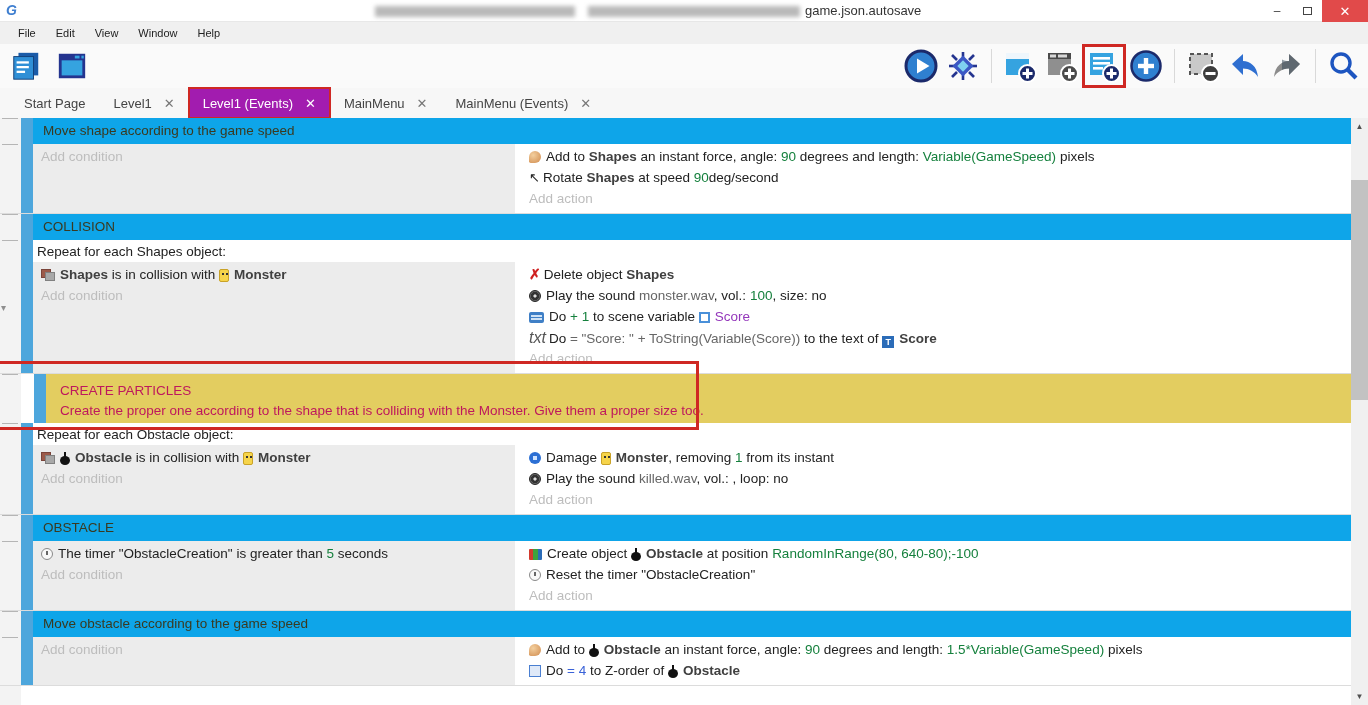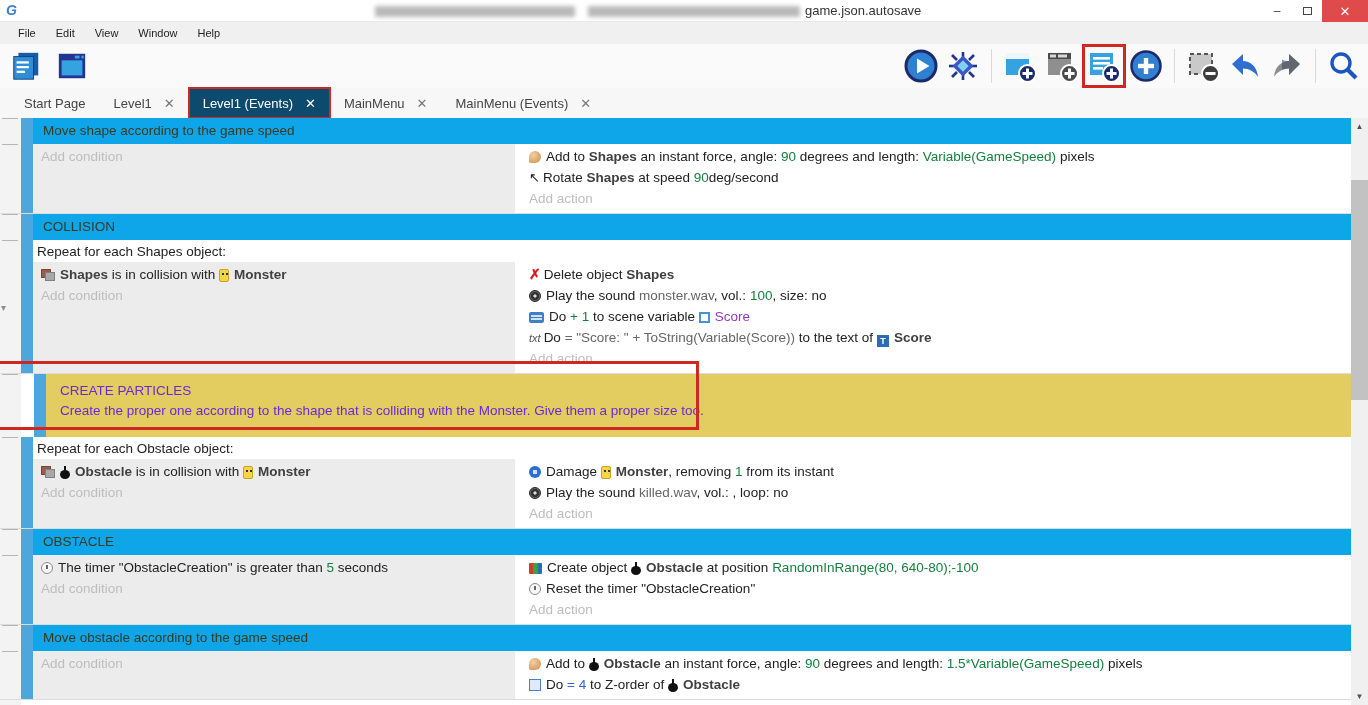--- a/index.html
+++ b/index.html
@@ -26,34 +26,34 @@
   .tb-left { position:absolute; left:8px; top:4px; display:flex; align-items:center; gap:10px; }
   .tb-right { position:absolute; right:6px; top:4px; display:flex; align-items:center; gap:6px; }
   .tb-btn { width:36px; height:36px; display:flex; align-items:center; justify-content:center; }
   .tb-hl { outline:3px solid #cf2823; outline-offset:1px; }
   .tb-sep { width:1px; height:34px; background:#d9d9d9; margin:0 4px; }
   .tb-ic { display:flex; }
   
   .tabbar { position:absolute; top:88px; left:0; right:0; height:30px; background:#f7f7f7; display:flex; align-items:stretch; padding-left:10px; }
   .tab { display:flex; align-items:center; padding:0 14px; font-size:13px; color:#444; gap:12px; white-space:nowrap; }
   .tab .tab-close { color:#777; font-size:13px; }
-  .tab.active { background:#0c4a6e; color:#fff; outline:2.5px solid #cf2823; outline-offset:-1px; }
+  .tab.active { background:#a21caf; color:#fff; outline:2.5px solid #cf2823; outline-offset:-1px; }
   .tab.active .tab-close { color:#fff; }
   
   .events { position:absolute; top:118px; left:0; right:17px; bottom:0; background:#fff; overflow:hidden; }
   .events::before { content:""; position:absolute; left:0; top:0; bottom:0; width:21px; background:#f3f3f3; }
   .fold-marker { position:absolute; left:1px; top:184px; color:#8f8f8f; font-size:10px; z-index:3; }
   .row { position:relative; display:flex; align-items:stretch; }
   .gutter { width:21px; flex:none; position:relative; }
   .gutter::before { content:""; position:absolute; left:2px; top:0; width:16px; height:1px; background:#b5b5b5; }
   .spacer { width:13px; flex:none; background:#fff; }
   .bluebar { width:12px; flex:none; background:#4da6dc; }
   .row-content { flex:1; min-width:0; }
   .row.comment .row-content { background:#0ea5e9; padding:4px 10px; font-size:13.5px; color:#3a3a20; line-height:18px; }
-  .row.comment.selected .row-content { background:#e3cd60; padding:7px 10px 16px 14px; color:#6d28d9; line-height:20px; }
+  .row.comment.selected .row-content { background:#e3cd60; padding:7px 10px 2px 14px; color:#be185d; line-height:20px; }
   .row.event { border-bottom:1px solid #dcdcdc; }
   .ev-header { background:#fff; font-size:13.5px; padding:2px 4px 1px 4px; line-height:19px; color:#222; }
   .ev-cols { display:flex; align-items:stretch; }
   .cond-cell { width:482px; flex:none; background:#ececec; padding:2px 0 4px 0; }
   .act-cell { flex:1; min-width:0; background:#fff; padding:2px 0 4px 6px; }
   .line { height:21px; line-height:21px; padding:0 8px; font-size:13.5px; white-space:nowrap; overflow:hidden; color:#222; }
   .sg-obj { color:#404040; font-weight:bold; }
   .sg-val { color:#15803d; }
   .sg-varp { color:#9437bb; }
   .sg-ph  { color:#bdbdbd; }
@@ -61,21 +61,21 @@
   .sg-bval { color:#3a62d8; }
   
   .ei { display:inline-block; vertical-align:-2px; margin-right:5px; }
   .ei-force-icon { width:12px; height:12px; border-radius:50% 50% 50% 15%; background:radial-gradient(circle at 35% 35%, #f3cf9e, #d08b4e); }
   .ei-rotate-icon { color:#222; font-size:13px; width:auto; margin-right:3px; vertical-align:0; }
   .ei-delete-icon { color:#cf2020; font-weight:bold; font-size:14px; width:auto; vertical-align:0; margin-right:3px; }
   .ei-sound-icon { width:12px; height:12px; border-radius:50%; border:1px solid #222; background:radial-gradient(circle, #ddd 0 15%, #333 30% 60%, #666 61%); }
   .ei-var-icon { width:15px; height:11px; background:#3f7fc6; border-radius:2px; position:relative; }
   .ei-var-icon::before { content:""; position:absolute; left:2px; top:3px; width:11px; height:1.5px; background:#cfe2f5; box-shadow:0 3px 0 #cfe2f5; }
   .ei-scene-var-icon { width:11px; height:11px; border:2px solid #4a90d9; background:#fff; }
-  .ei-txt-icon { color:#555; font-style:italic; font-size:11px; width:auto; vertical-align:0; margin-right:3px; }
+  .ei-txt-icon { color:#555; font-style:italic; font-size:16px; width:auto; vertical-align:0; margin-right:3px; }
   .ei-text-object-icon { width:12px; height:12px; background:#2b6cb8; color:#fff; font-size:9px; line-height:12px; text-align:center; font-weight:bold; vertical-align:-2px; }
   .ei-collision-icon { position:relative; width:14px; height:12px; }
   .ei-collision-icon::before { content:""; position:absolute; left:0; top:0; width:8px; height:7px; background:#9c5a4a; border:1px solid #7a443a; }
   .ei-collision-icon::after { content:""; position:absolute; right:0; bottom:0; width:8px; height:7px; background:#a8a8a8; border:1px solid #808080; }
   .ei-monster-icon { width:10px; height:13px; background:#f6d44a; border:1px solid #c9a227; border-radius:2px; position:relative; vertical-align:-3px; }
   .ei-monster-icon::before { content:""; position:absolute; top:3px; left:2px; width:2px; height:2px; background:#333; box-shadow:4px 0 0 #333; }
   .ei-obstacle-icon { width:10px; height:13px; position:relative; vertical-align:-3px; }
   .ei-obstacle-icon::before { content:""; position:absolute; bottom:0; left:0; width:10px; height:9px; background:#111; border-radius:50%; }
   .ei-obstacle-icon::after { content:""; position:absolute; top:0; left:4px; width:2px; height:5px; background:#111; }
   .ei-damage-icon { width:12px; height:12px; border-radius:50%; background:radial-gradient(circle, #cfe3ff 0 25%, #2b6fd4 26%); }

